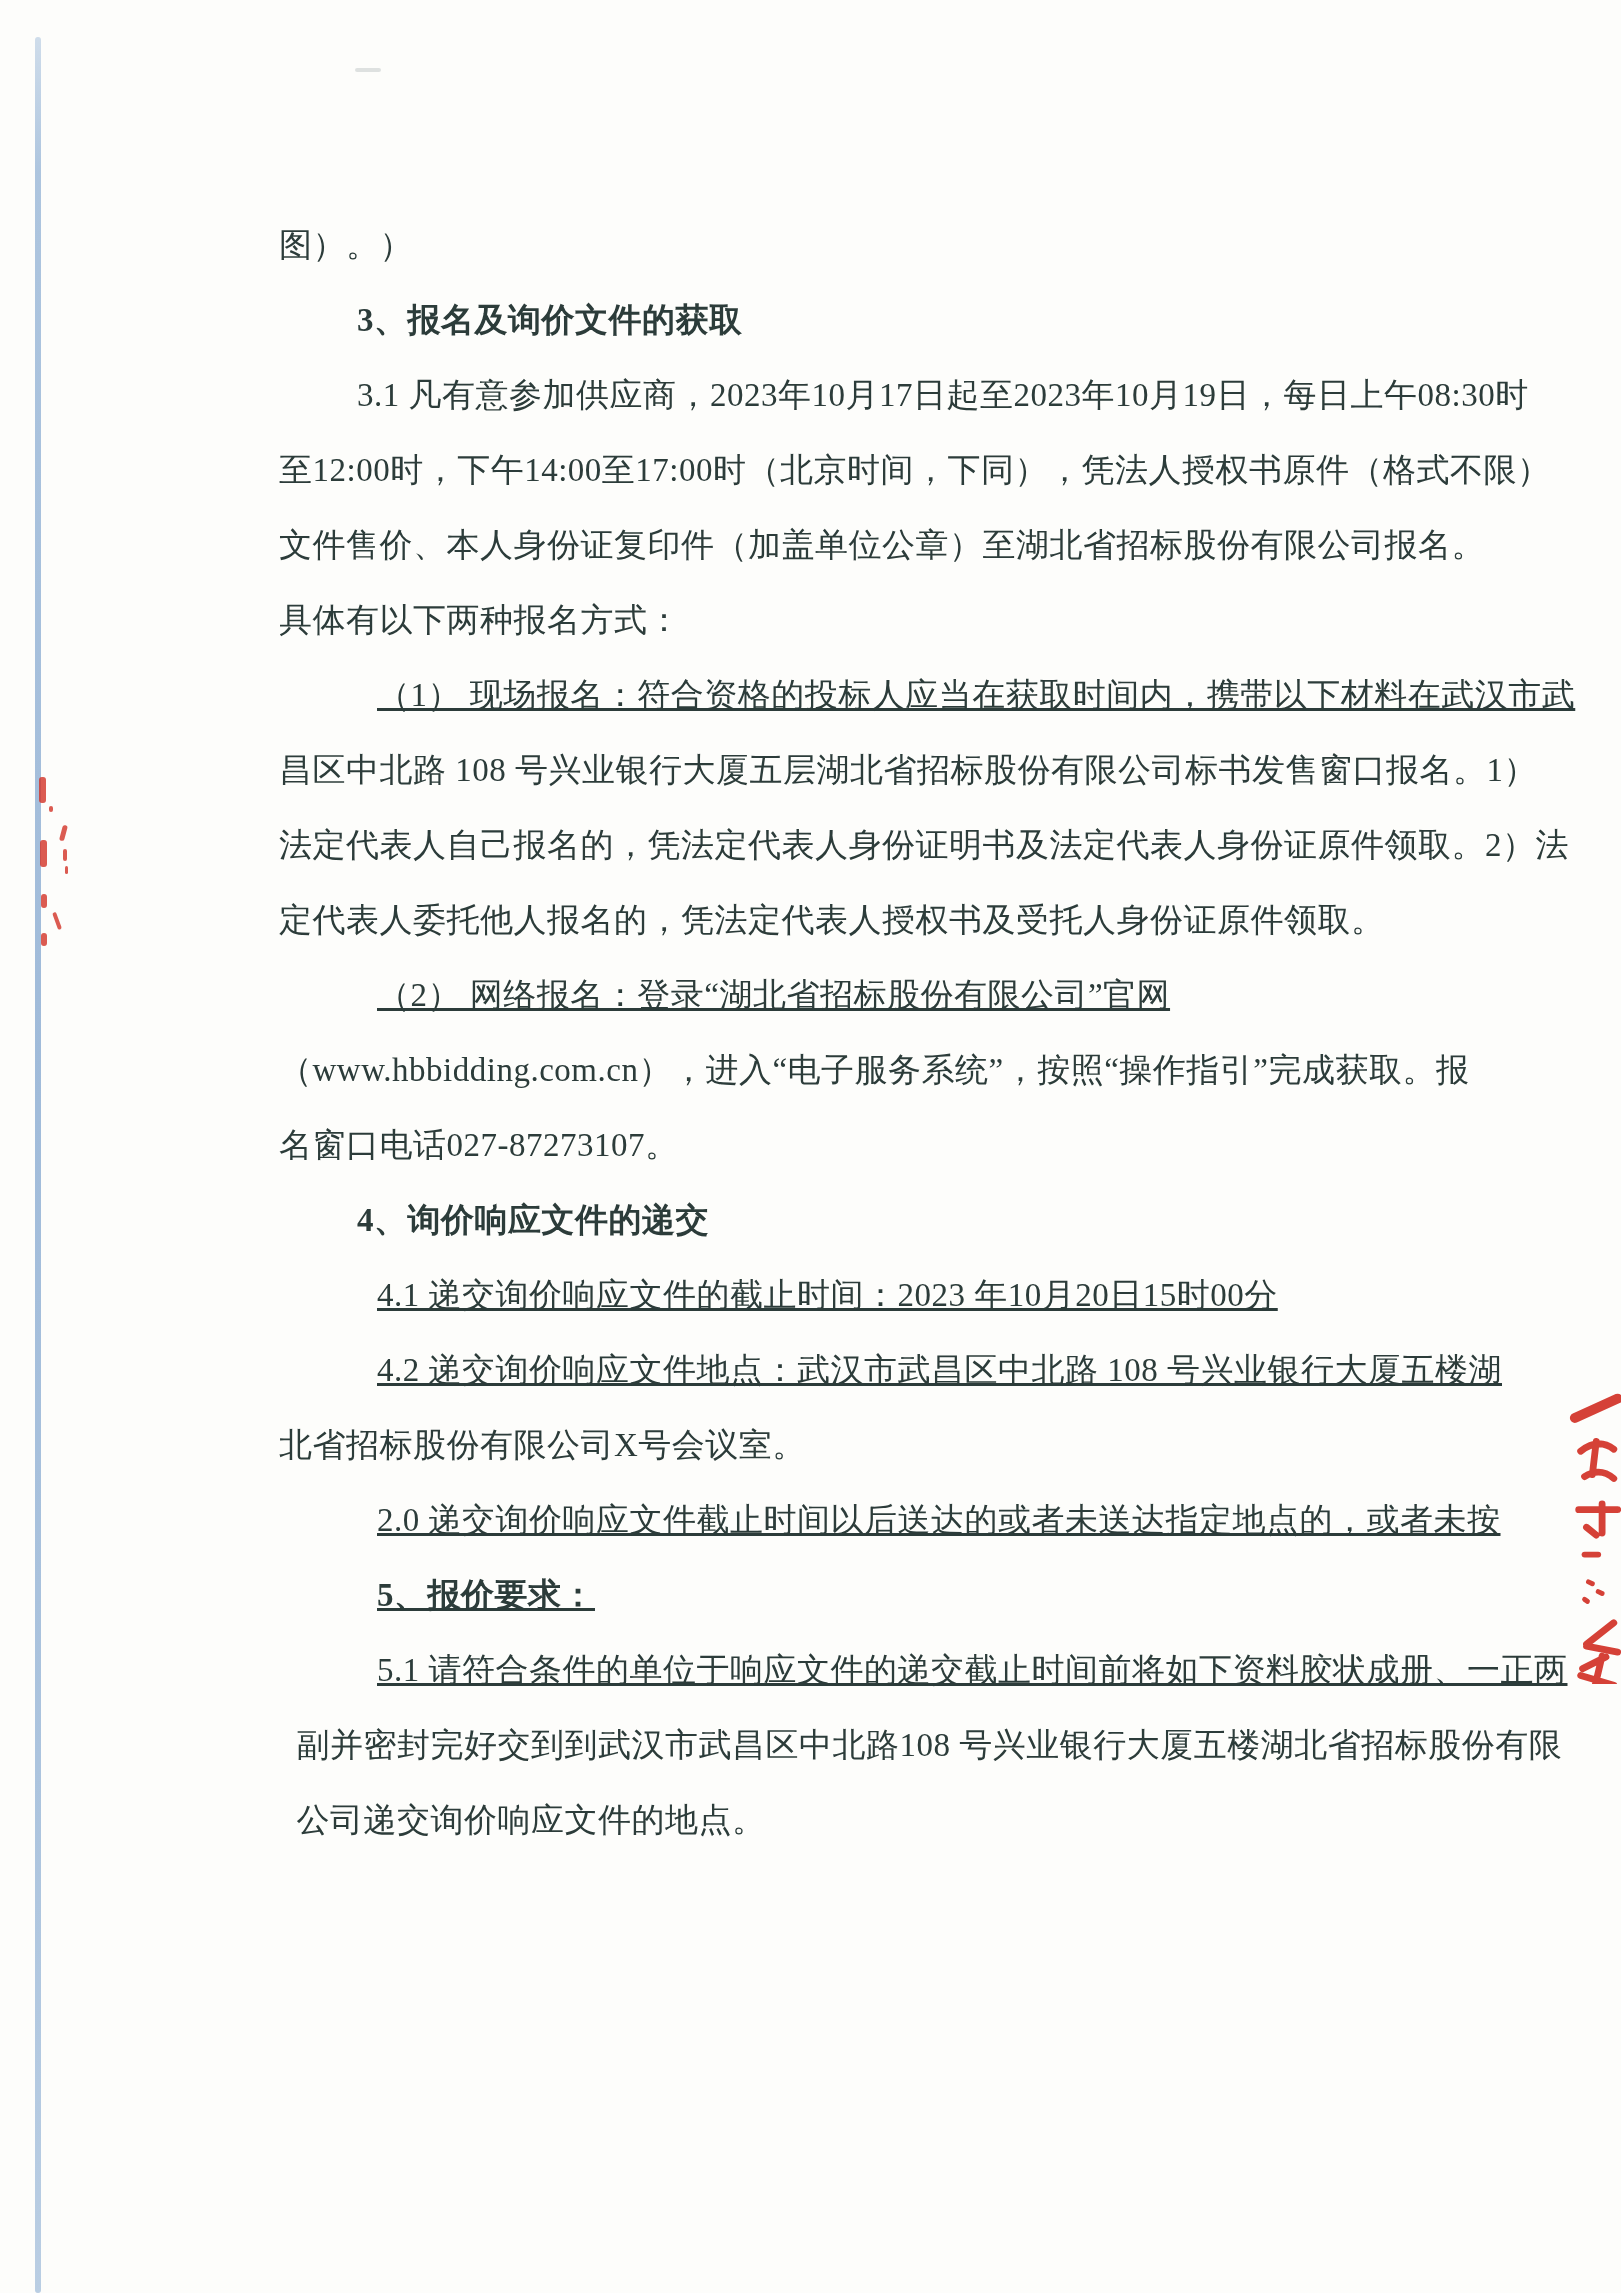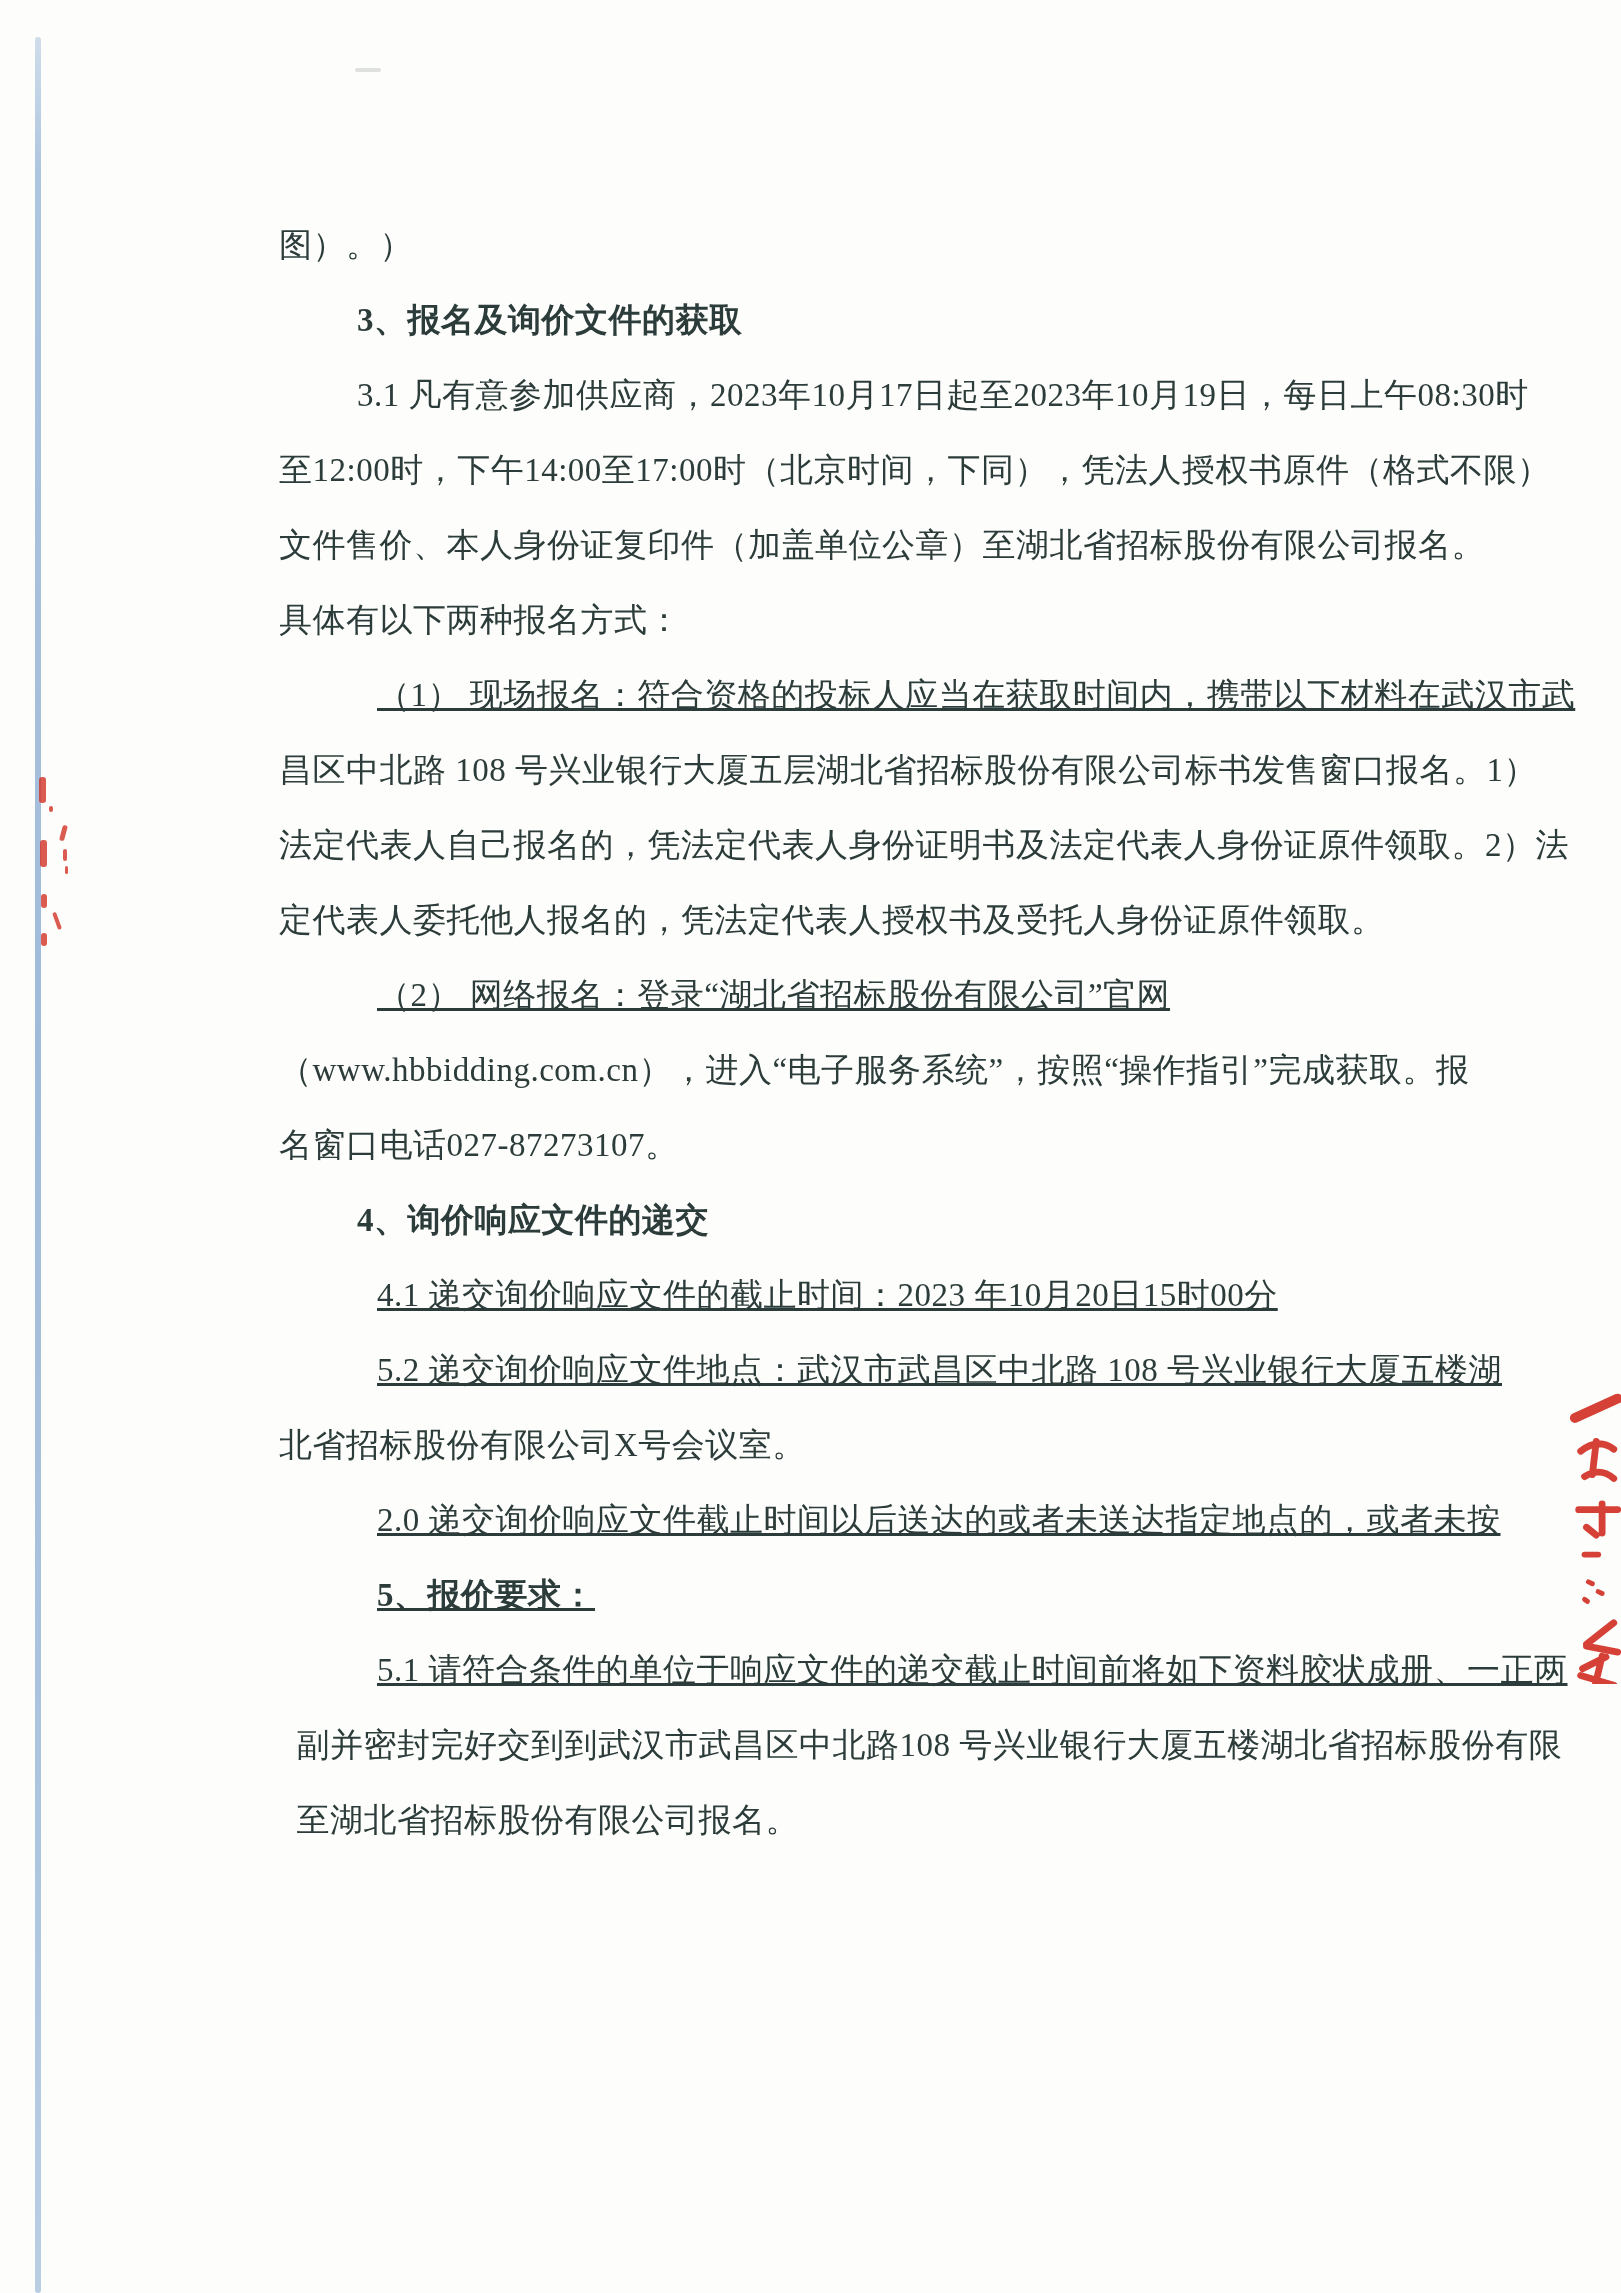--- a/index.html
+++ b/index.html
@@ -111,23 +111,23 @@
       <div class="line indent-none">具体有以下两种报名方式：</div>
       <div class="line indent-i2">（1）  现场报名：符合资格的投标人应当在获取时间内，携带以下材料在武汉市武</div>
       <div class="line indent-none">昌区中北路 108 号兴业银行大厦五层湖北省招标股份有限公司标书发售窗口报名。1）</div>
       <div class="line indent-none">法定代表人自己报名的，凭法定代表人身份证明书及法定代表人身份证原件领取。2）法</div>
       <div class="line indent-none">定代表人委托他人报名的，凭法定代表人授权书及受托人身份证原件领取。</div>
       <div class="line indent-i2">（2）  网络报名：登录“湖北省招标股份有限公司”官网</div>
       <div class="line indent-none">（www.hbbidding.com.cn），进入“电子服务系统”，按照“操作指引”完成获取。报</div>
       <div class="line indent-none">名窗口电话027-87273107。</div>
       <div class="line indent-i1 bold">4、询价响应文件的递交</div>
       <div class="line indent-i2">4.1 递交询价响应文件的截止时间：2023 年10月20日15时00分</div>
-      <div class="line indent-i2">5.2 递交询价响应文件地点：武汉市武昌区中北路 108 号兴业银行大厦五楼湖</div>
+      <div class="line indent-i2">4.2 递交询价响应文件地点：武汉市武昌区中北路 108 号兴业银行大厦五楼湖</div>
       <div class="line indent-none">北省招标股份有限公司X号会议室。</div>
       <div class="line indent-i2">2.0 递交询价响应文件截止时间以后送达的或者未送达指定地点的，或者未按</div>
       <div class="line indent-i2 bold">5、报价要求：</div>
       <div class="line indent-i2">5.1 请符合条件的单位于响应文件的递交截止时间前将如下资料胶状成册、一正两</div>
       <div class="line indent-i3">副并密封完好交到到武汉市武昌区中北路108 号兴业银行大厦五楼湖北省招标股份有限</div>
-      <div class="line indent-i3">至湖北省招标股份有限公司报名。</div>
+      <div class="line indent-i3">公司递交询价响应文件的地点。</div>
     </main>
 
 </div>
 
 
 </body></html>

